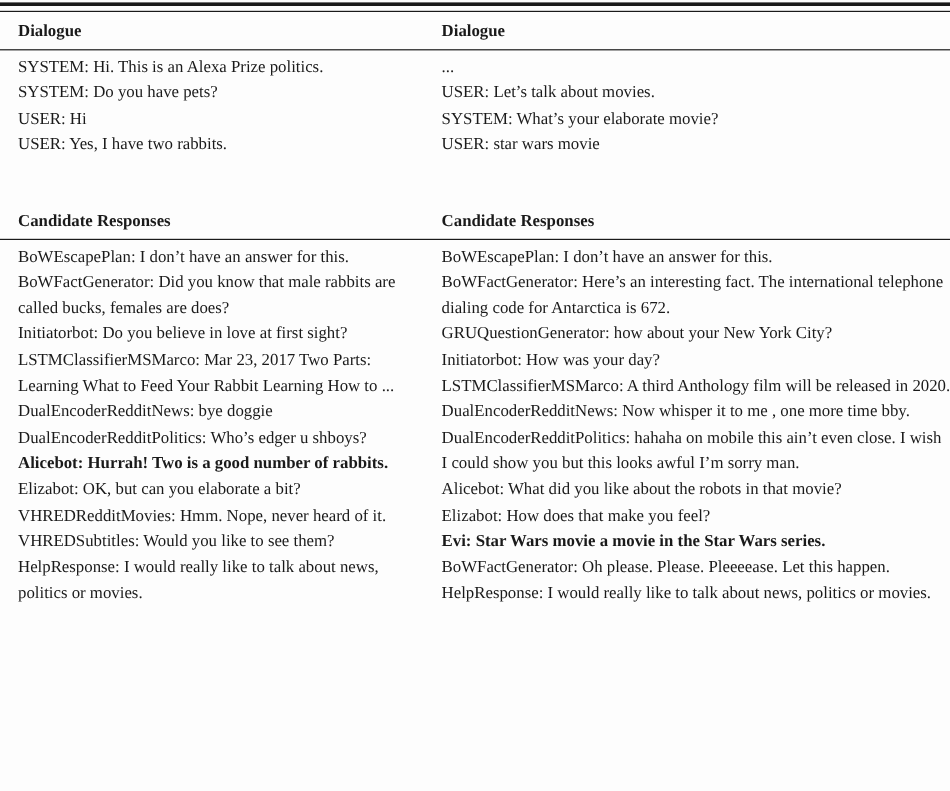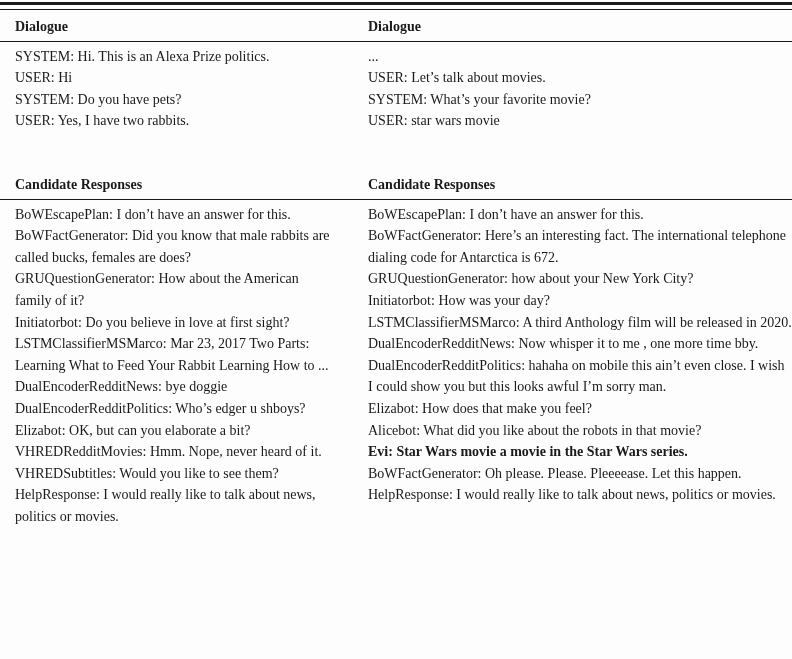--- a/index.html
+++ b/index.html
@@ -57,28 +57,28 @@
     <div class="cell right">
       <span class="hdr">Dialogue</span>
     </div>
   </div>
 
   <div class="midrule"></div>
 
   <div class="row dialogue-row">
     <div class="cell left">
         <div class="line">SYSTEM: Hi. This is an Alexa Prize politics.</div>
+        <div class="line">SYSTEM: Do you have pets?</div>
         <div class="line">USER: Hi</div>
-        <div class="line">SYSTEM: Do you have pets?</div>
         <div class="line">USER: Yes, I have two rabbits.</div>
       </div>
     <div class="cell right">
         <div class="line">...</div>
         <div class="line">USER: Let’s talk about movies.</div>
-        <div class="line">SYSTEM: What’s your favorite movie?</div>
+        <div class="line">SYSTEM: What’s your elaborate movie?</div>
         <div class="line">USER: star wars movie</div>
       </div>
   </div>
 
   <div class="section-gap"></div>
 
   <div class="row hdr-row">
     <div class="cell left">
       <span class="hdr">Candidate Responses</span>
     </div>
@@ -86,39 +86,39 @@
       <span class="hdr">Candidate Responses</span>
     </div>
   </div>
 
   <div class="midrule"></div>
 
   <div class="row responses-row">
     <div class="cell left">
         <div class="line">BoWEscapePlan: I don’t have an answer for this.</div>
         <div class="line">BoWFactGenerator: Did you know that male rabbits are called bucks, females are does?</div>
-        <div class="line">GRUQuestionGenerator: How about the American family of it?</div>
         <div class="line">Initiatorbot: Do you believe in love at first sight?</div>
         <div class="line">LSTMClassifierMSMarco: Mar 23, 2017 Two Parts: Learning What to Feed Your Rabbit Learning How to ...</div>
         <div class="line">DualEncoderRedditNews: bye doggie</div>
         <div class="line">DualEncoderRedditPolitics: Who’s edger u shboys?</div>
+        <div class="line bold">Alicebot: Hurrah! Two is a good number of rabbits.</div>
         <div class="line">Elizabot: OK, but can you elaborate a bit?</div>
         <div class="line">VHREDRedditMovies: Hmm. Nope, never heard of it.</div>
         <div class="line">VHREDSubtitles: Would you like to see them?</div>
         <div class="line">HelpResponse: I would really like to talk about news, politics or movies.</div>
       </div>
     <div class="cell right">
         <div class="line">BoWEscapePlan: I don’t have an answer for this.</div>
         <div class="line">BoWFactGenerator: Here’s an interesting fact. The international telephone dialing code for Antarctica is 672.</div>
         <div class="line">GRUQuestionGenerator: how about your New York City?</div>
         <div class="line">Initiatorbot: How was your day?</div>
         <div class="line">LSTMClassifierMSMarco: A third Anthology film will be released in 2020.</div>
         <div class="line">DualEncoderRedditNews: Now whisper it to me , one more time bby.</div>
         <div class="line">DualEncoderRedditPolitics: hahaha on mobile this ain’t even close. I wish I could show you but this looks awful I’m sorry man.</div>
+        <div class="line">Alicebot: What did you like about the robots in that movie?</div>
         <div class="line">Elizabot: How does that make you feel?</div>
-        <div class="line">Alicebot: What did you like about the robots in that movie?</div>
         <div class="line bold">Evi: Star Wars movie a movie in the Star Wars series.</div>
         <div class="line">BoWFactGenerator: Oh please. Please. Pleeeease. Let this happen.</div>
         <div class="line">HelpResponse: I would really like to talk about news, politics or movies.</div>
       </div>
   </div>
 
 </div>
 
 </body></html>

